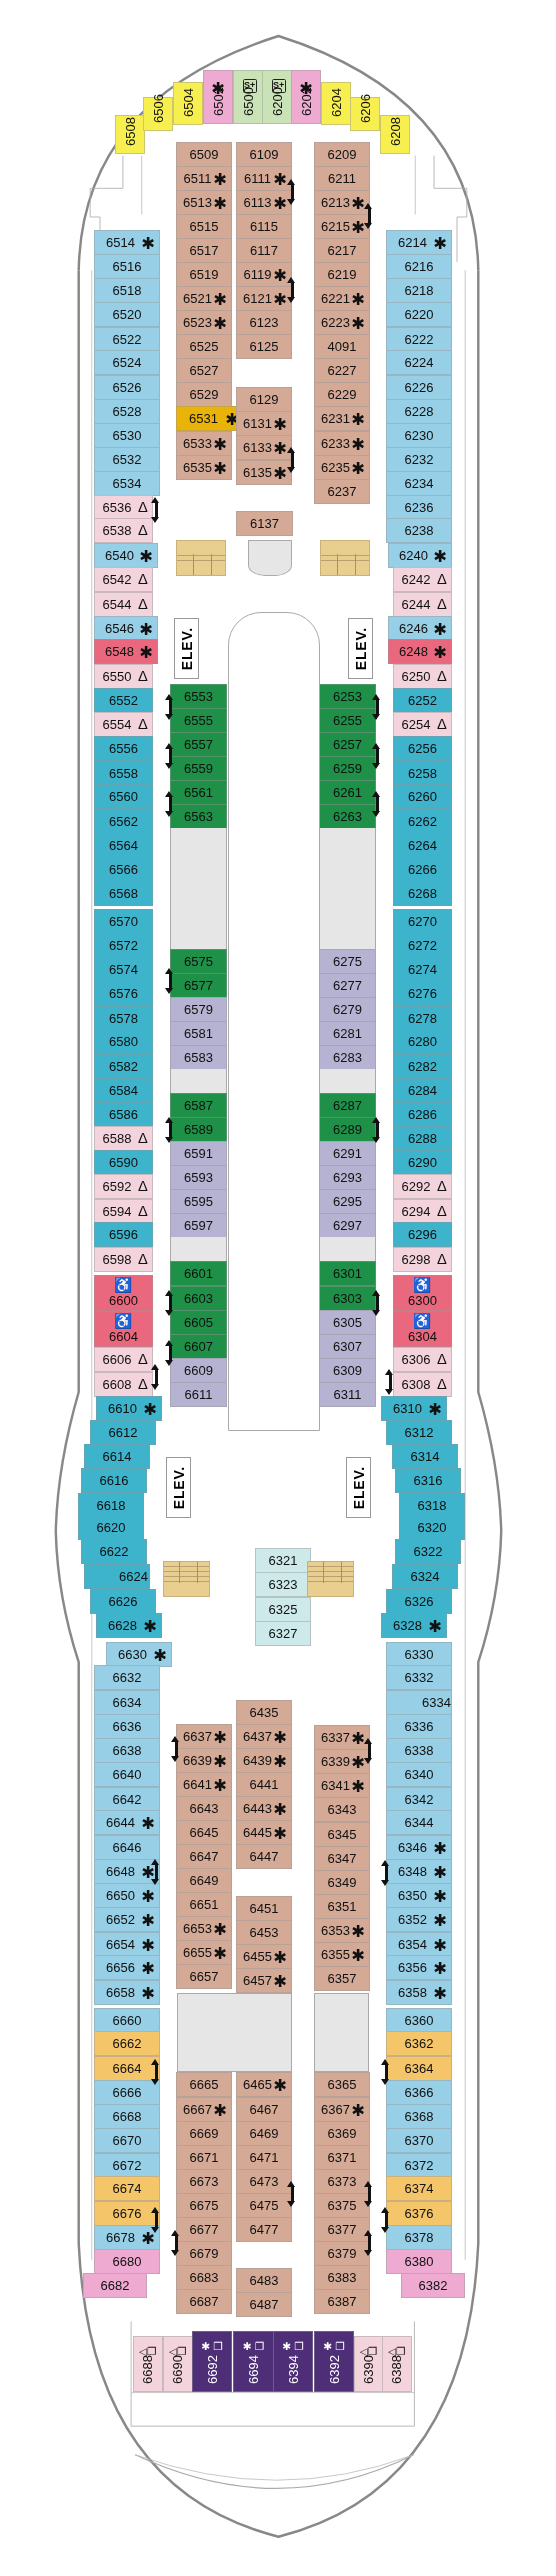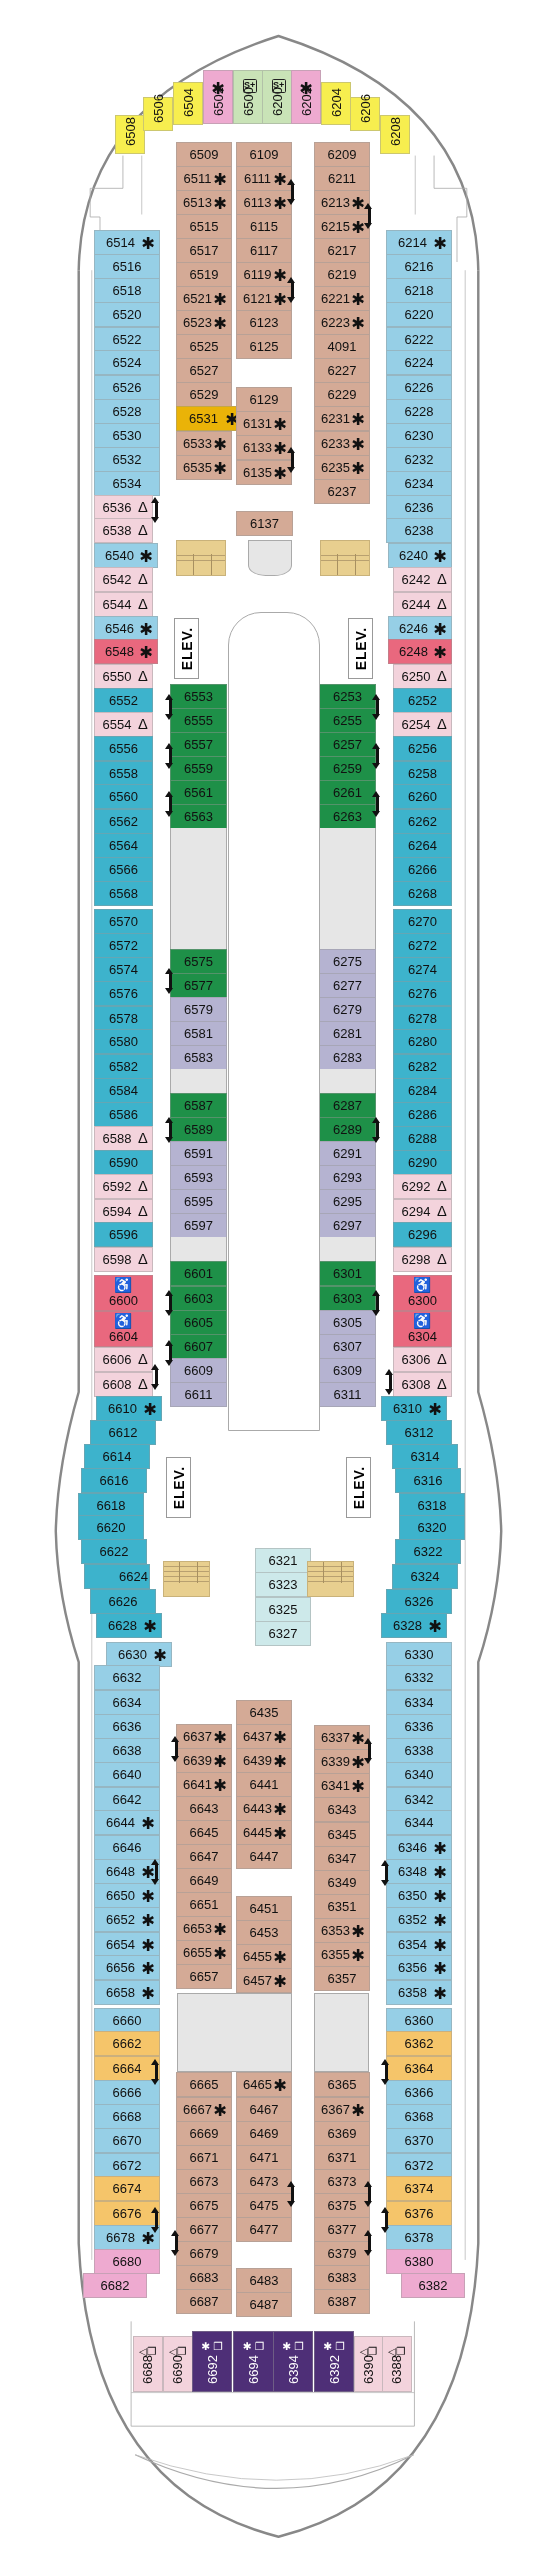--- a/index.html
+++ b/index.html
@@ -559,21 +559,21 @@
       <div class="cabin" style="left: 381px; top: 1613px; width: 66px; height: 24.6px; background: rgb(61, 179, 204);">
         <span class="num" style="left: -6.6px;">6328</span>
         <span class="sym star">✱</span>
       </div>
       <div class="cabin" style="left: 386px; top: 1642px; width: 66px; height: 24.6px; background: rgb(150, 207, 230);">
         <span class="num">6330</span>
       </div>
       <div class="cabin" style="left: 386px; top: 1665px; width: 66px; height: 24.6px; background: rgb(150, 207, 230);">
         <span class="num">6332</span>
       </div>
-      <div class="cabin" style="left: 386px; top: 1690px; width: 66px; height: 24.6px; background: rgb(150, 207, 230);">
+      <div class="cabin" style="left: 386px; top: 1690px; width: 66px; height: 24.6px; background: rgb(150, 207, 230); justify-content: flex-end;">
         <span class="num">6334</span>
       </div>
       <div class="cabin" style="left: 386px; top: 1714px; width: 66px; height: 24.6px; background: rgb(150, 207, 230);">
         <span class="num">6336</span>
       </div>
       <div class="cabin" style="left: 386px; top: 1738px; width: 66px; height: 24.6px; background: rgb(150, 207, 230);">
         <span class="num">6338</span>
       </div>
       <div class="cabin" style="left: 386px; top: 1762px; width: 66px; height: 24.6px; background: rgb(150, 207, 230);">
         <span class="num">6340</span>

